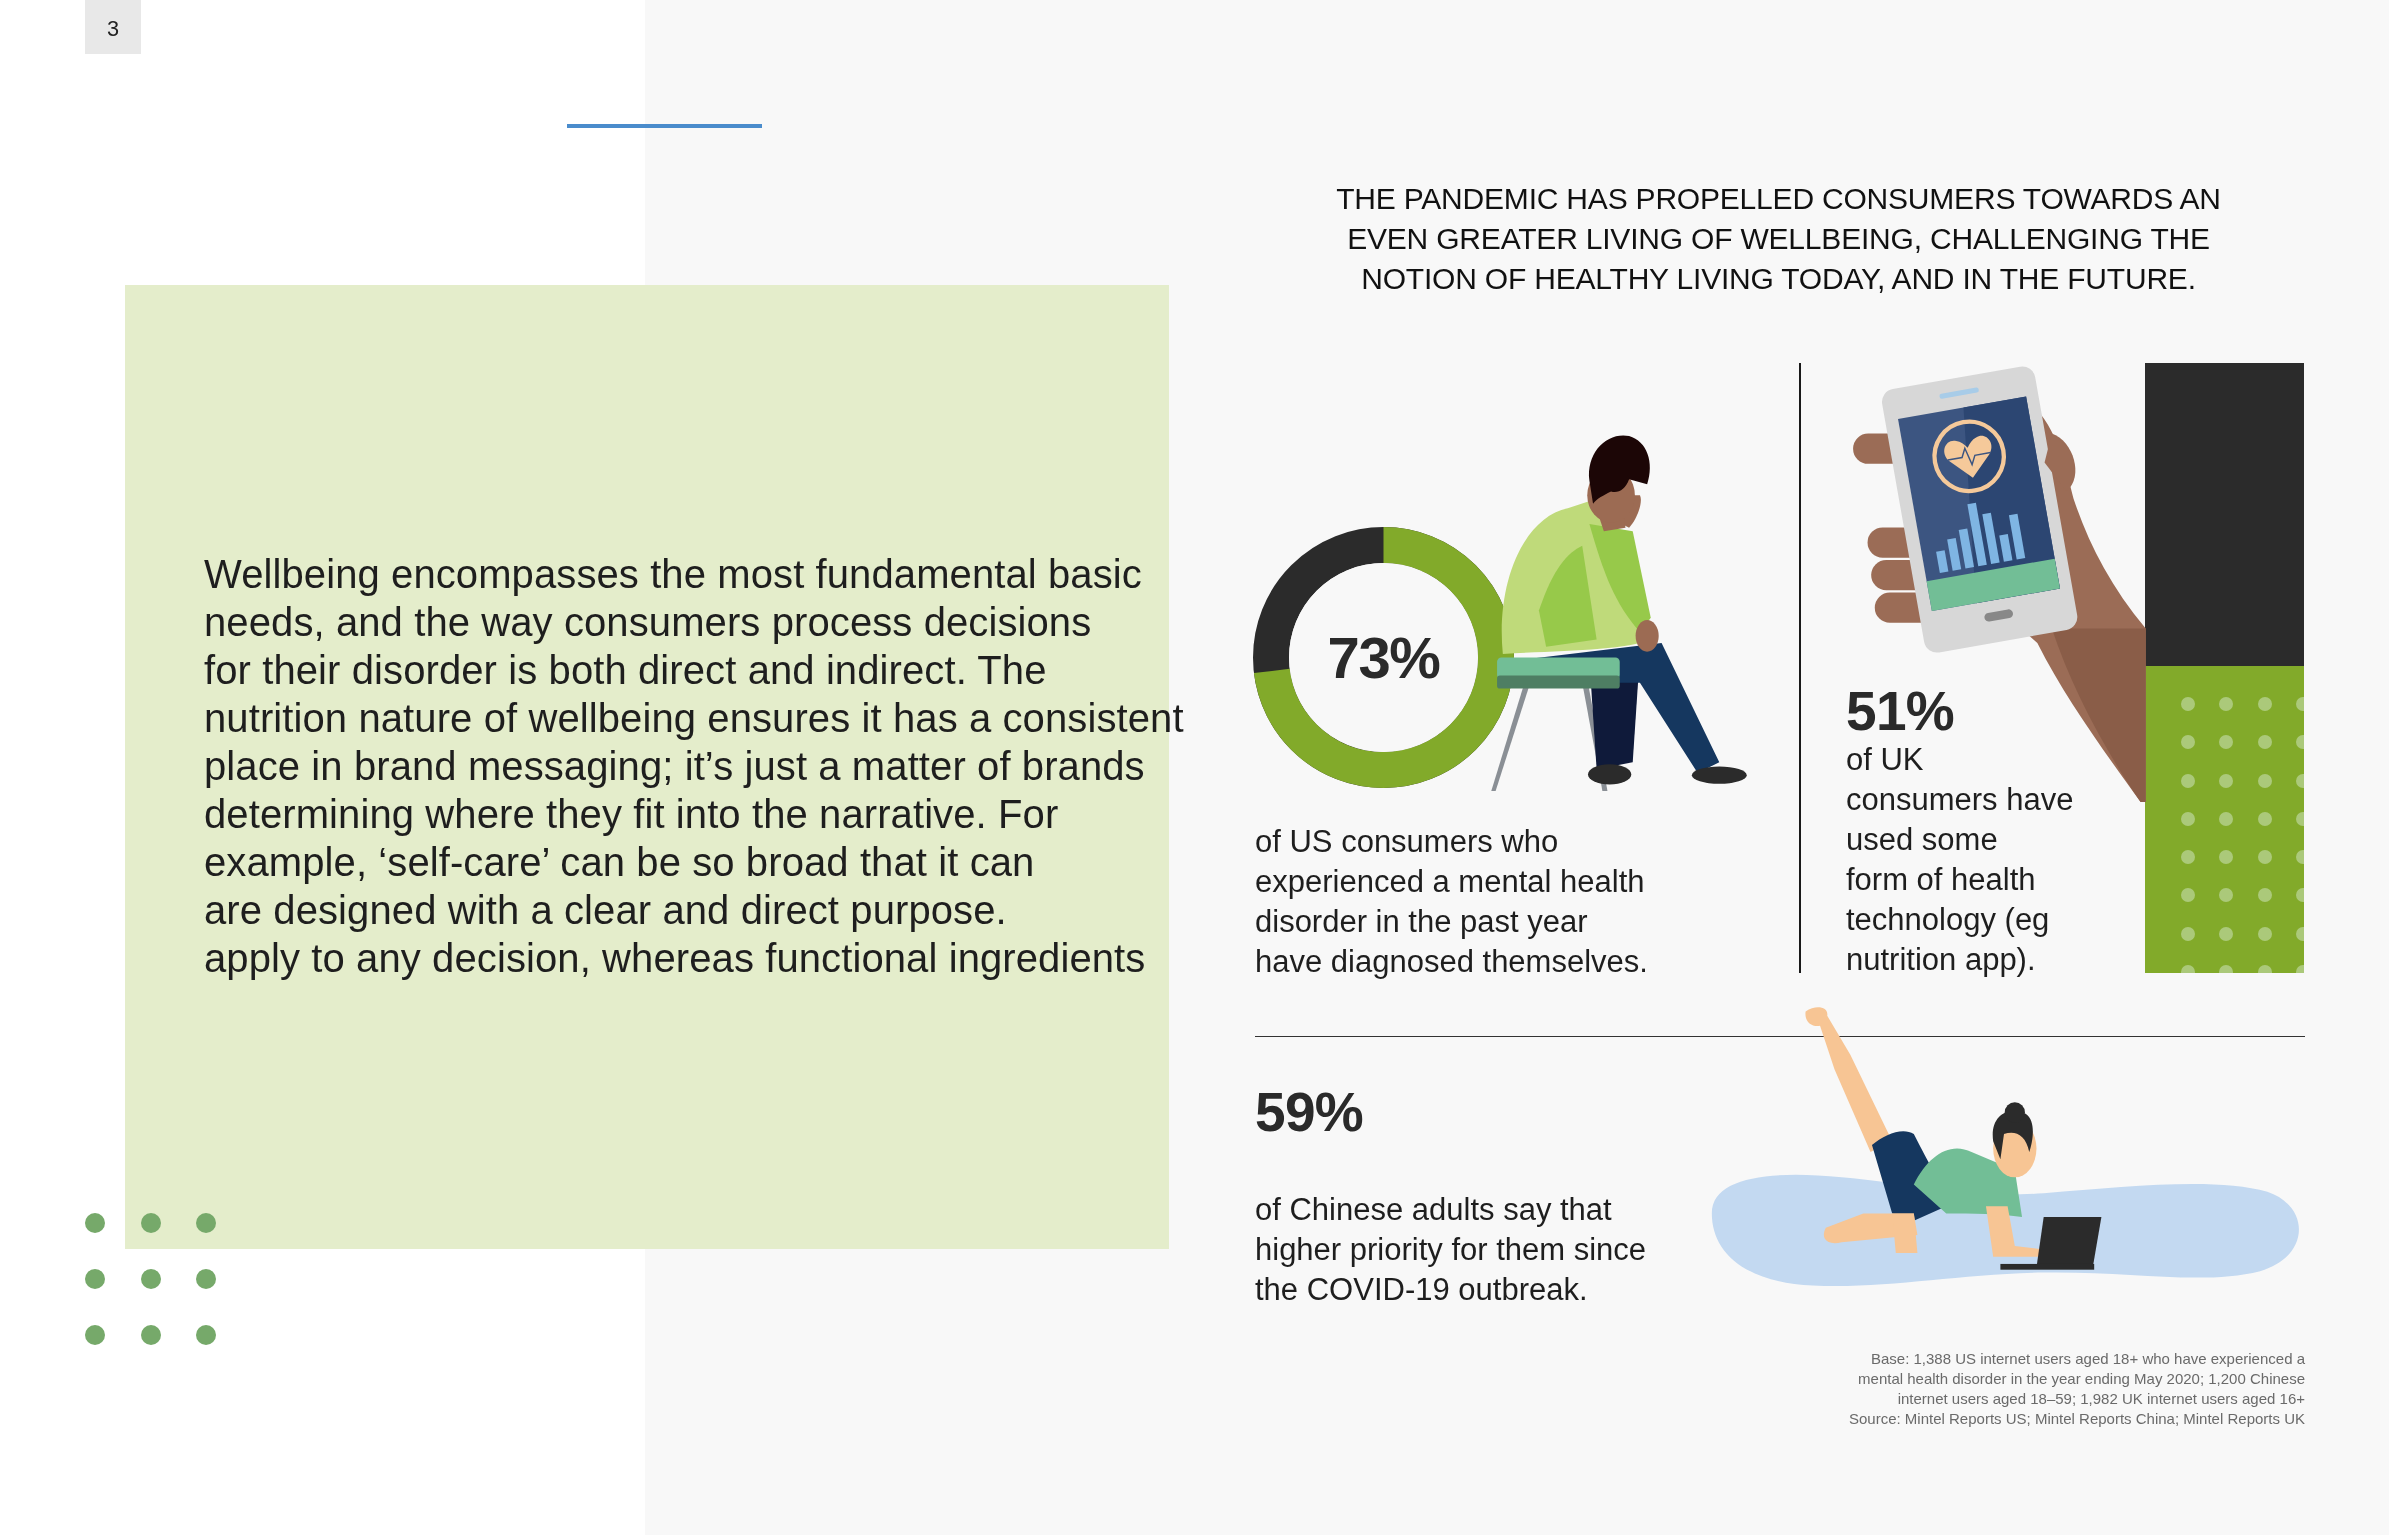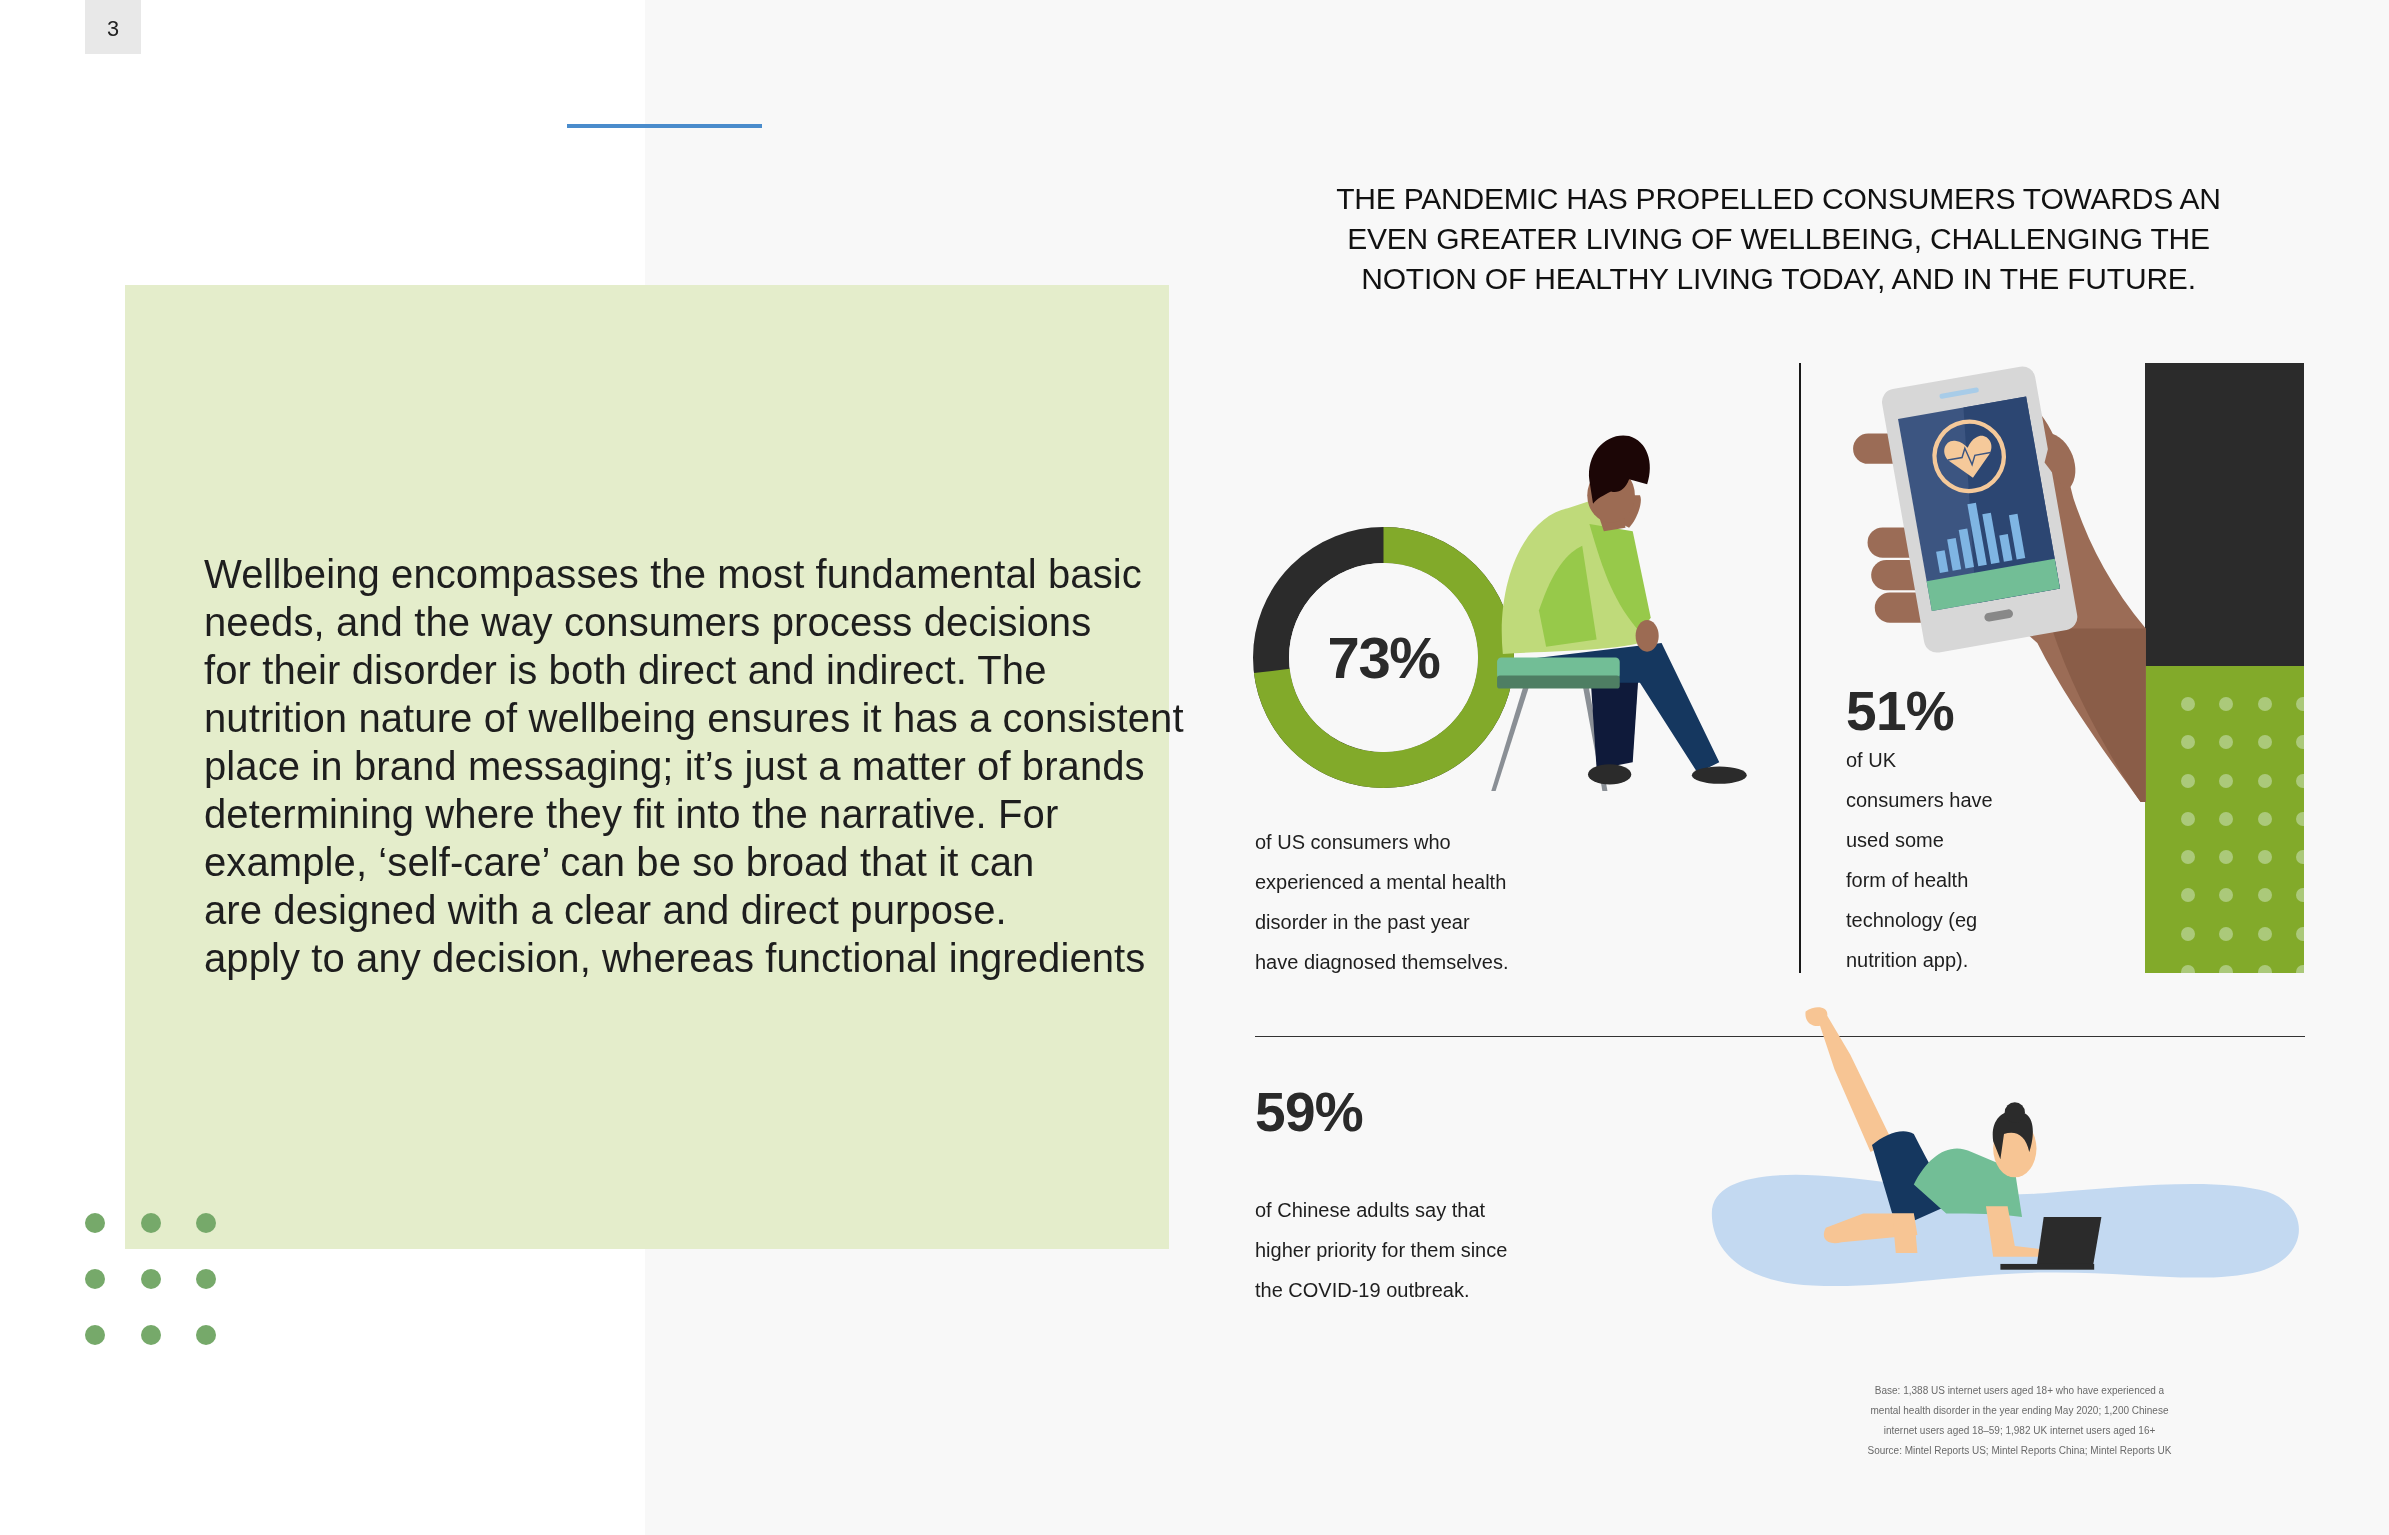--- a/index.html
+++ b/index.html
@@ -13,35 +13,35 @@
   .dots-left { position:absolute; left:85px; top:1213px; width:144px; height:144px; }
   .dots-left i { position:absolute; width:20px; height:20px; border-radius:50%; background:#76a96a; }
 
   .headline { position:absolute; left:1271px; top:179px; width:1015px; text-align:center; font-weight:normal; font-size:30px; line-height:40px; color:#111; letter-spacing:-0.2px; }
   .headline span { display:block; white-space:nowrap; }
 
   .donut { position:absolute; left:1253px; top:527px; width:261px; height:261px; }
   .donut-label { position:absolute; left:1253px; top:527px; width:261px; height:261px; display:flex; align-items:center; justify-content:center; font-weight:bold; font-size:58px; color:#2a2a2a; letter-spacing:-1.4px; }
   .man { position:absolute; left:1481px; top:423px; width:289px; height:368px; }
 
-  .stat-caption { position:absolute; font-size:20px; line-height:40px; color:#1e1e1e; }
+  .stat-caption { position:absolute; font-size:31px; line-height:40px; color:#1e1e1e; }
   .stat-caption span { display:block; white-space:nowrap; }
   .stat-big { position:absolute; font-weight:bold; font-size:55px; color:#2a2a2a; letter-spacing:-0.7px; }
 
   .vdivider { position:absolute; left:1799px; top:363px; width:2.2px; height:610px; background:#1a1a1a; }
   .hdivider { position:absolute; left:1255px; top:1036px; width:1050px; height:1.4px; background:#333; }
 
   .dark-panel { position:absolute; left:2145px; top:363px; width:159px; height:303px; background:#2b2b2b; }
   .green-panel { position:absolute; left:2145px; top:666px; width:159px; height:307px; background:#82aa2a; overflow:hidden; }
   .green-panel i { position:absolute; width:14.4px; height:14.4px; border-radius:50%; background:#abc97a; }
 
   .phone-hand { position:absolute; left:1835px; top:354px; width:318px; height:448px; }
   .yoga { position:absolute; left:1697px; top:997px; width:614px; height:303px; }
 
-  .footnote { position:absolute; left:1734px; top:1381px; width:571px; text-align:center; font-size:10px; line-height:20px; color:#6a6a6a; }
+  .footnote { position:absolute; left:1734px; top:1349px; width:571px; text-align:right; font-size:15px; line-height:20px; color:#6a6a6a; }
   .footnote span { display:block; white-space:nowrap; }
 </style>
 </head>
 <body>
 
 <div class="right-bg"></div>
 
 <div class="page-num">
     <span>3</span>
   </div>

